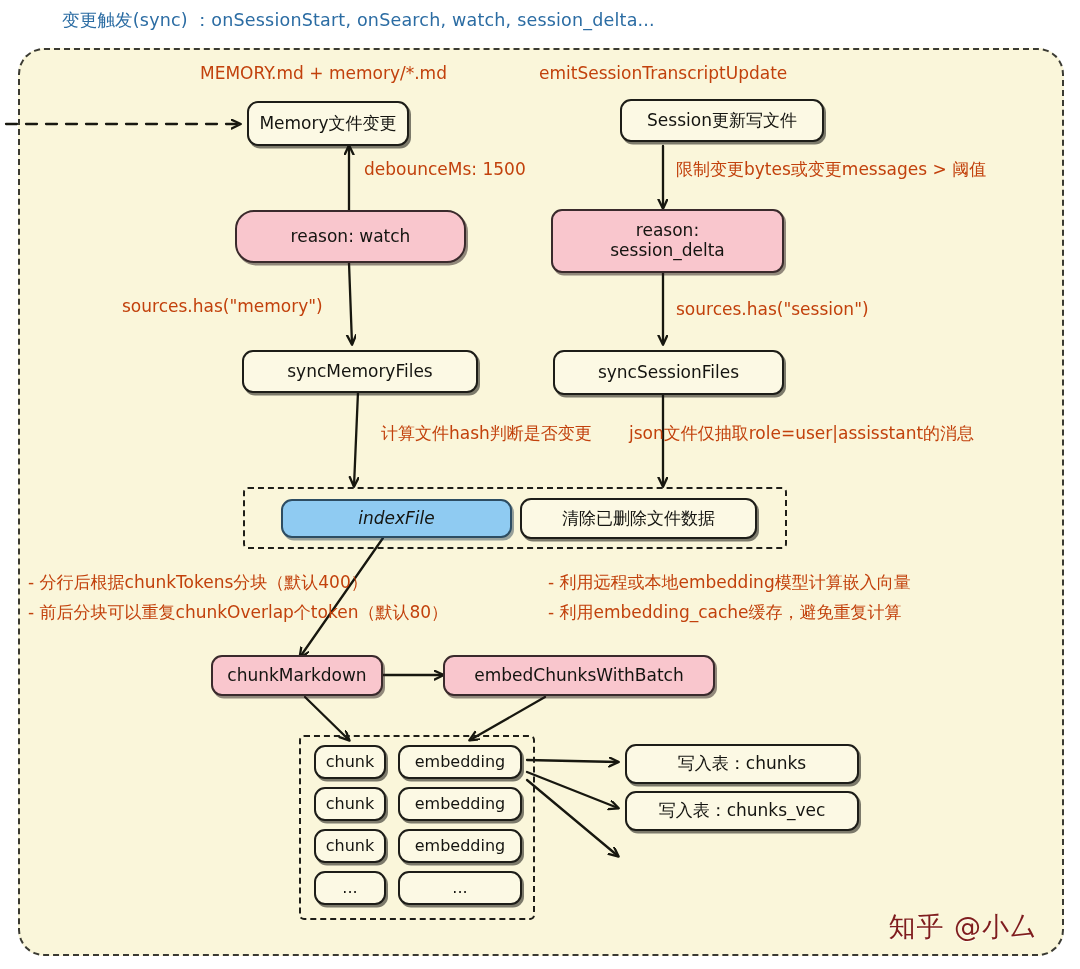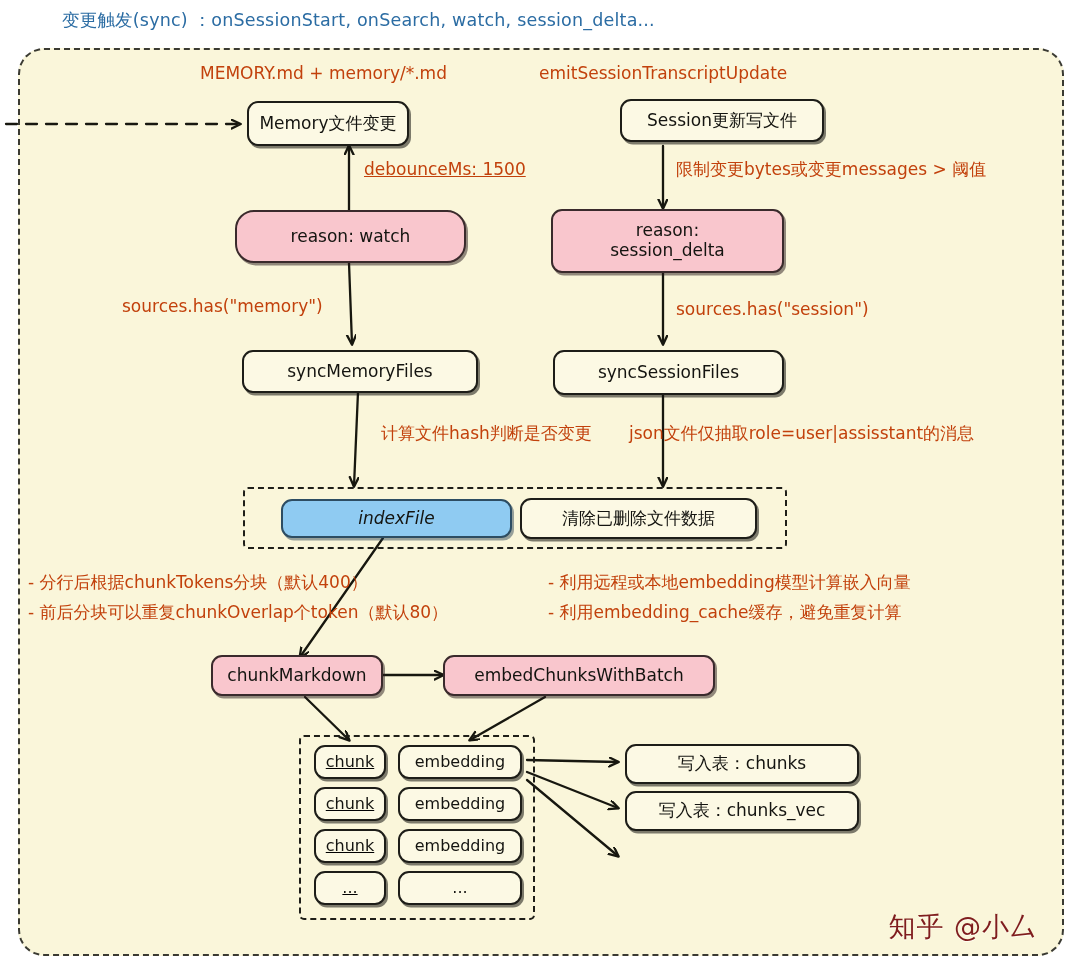--- a/index.html
+++ b/index.html
@@ -109,21 +109,21 @@
       <path d="M545,697 L470,740" marker-end="url(#ah2)"></path>
 
       <path d="M527,760 L618,762" marker-end="url(#ah2)"></path>
       <path d="M527,772 L618,808" marker-end="url(#ah2)"></path>
       <path d="M527,780 L618,856" marker-end="url(#ah2)"></path>
     </g>
   </svg>
 
   <div class="lbl" style="left:200px;top:62px;">MEMORY.md + memory/*.md</div>
   <div class="lbl" style="left:539px;top:62px;">emitSessionTranscriptUpdate</div>
-  <div class="lbl" style="left:364px;top:158px;text-decoration:underline;">debounceMs: 1500</div>
+  <div class="lbl" style="left:364px;top:158px;">debounceMs: 1500</div>
   <div class="lbl" style="left:676px;top:158px;">限制变更bytes或变更messages &gt; 阈值</div>
   <div class="lbl" style="left:122px;top:295px;">sources.has("memory")</div>
   <div class="lbl" style="left:676px;top:298px;">sources.has("session")</div>
 
   <div class="lbl" style="left:381px;top:422px;">计算文件hash判断是否变更</div>
   <div class="lbl" style="left:629px;top:422px;">json文件仅抽取role=user|assisstant的消息</div>
 
   <div class="lbl" style="left:28px;top:571px;">- 分行后根据chunkTokens分块（默认400）</div>
   <div class="lbl" style="left:28px;top:601px;">- 前后分块可以重复chunkOverlap个token（默认80）</div>
   <div class="lbl" style="left:548px;top:571px;">- 利用远程或本地embedding模型计算嵌入向量</div>
@@ -149,21 +149,21 @@
   <div class="node blue" style="left:281px;top:499px;width:231px;height:39px;font-style:italic;">indexFile</div>
 
   <div class="node" style="left:520px;top:498px;width:237px;height:41px;">清除已删除文件数据</div>
 
   <div class="node pink" style="left:211px;top:655px;width:172px;height:41px;">chunkMarkdown</div>
 
   <div class="node pink" style="left:443px;top:655px;width:272px;height:41px;">embedChunksWithBatch</div>
 
   <div class="dashgroup" style="left:299px;top:735px;width:236px;height:185px;"></div>
 
-  <div style="position:absolute;left:314px;top:745px;text-decoration:underline;">
+  <div style="position:absolute;left:314px;top:745px;">
     <div class="node small" style="position:relative;left:0;top:0;width:72px;height:34px;margin-bottom:8px;">chunk</div>
     <div class="node small" style="position:relative;left:0;top:0;width:72px;height:34px;margin-bottom:8px;">chunk</div>
     <div class="node small" style="position:relative;left:0;top:0;width:72px;height:34px;margin-bottom:8px;">chunk</div>
     <div class="node small" style="position:relative;left:0;top:0;width:72px;height:34px;">...</div>
   </div>
 
   <div style="position:absolute;left:398px;top:745px;">
     <div class="node small" style="position:relative;left:0;top:0;width:124px;height:34px;margin-bottom:8px;">embedding</div>
     <div class="node small" style="position:relative;left:0;top:0;width:124px;height:34px;margin-bottom:8px;">embedding</div>
     <div class="node small" style="position:relative;left:0;top:0;width:124px;height:34px;margin-bottom:8px;">embedding</div>

